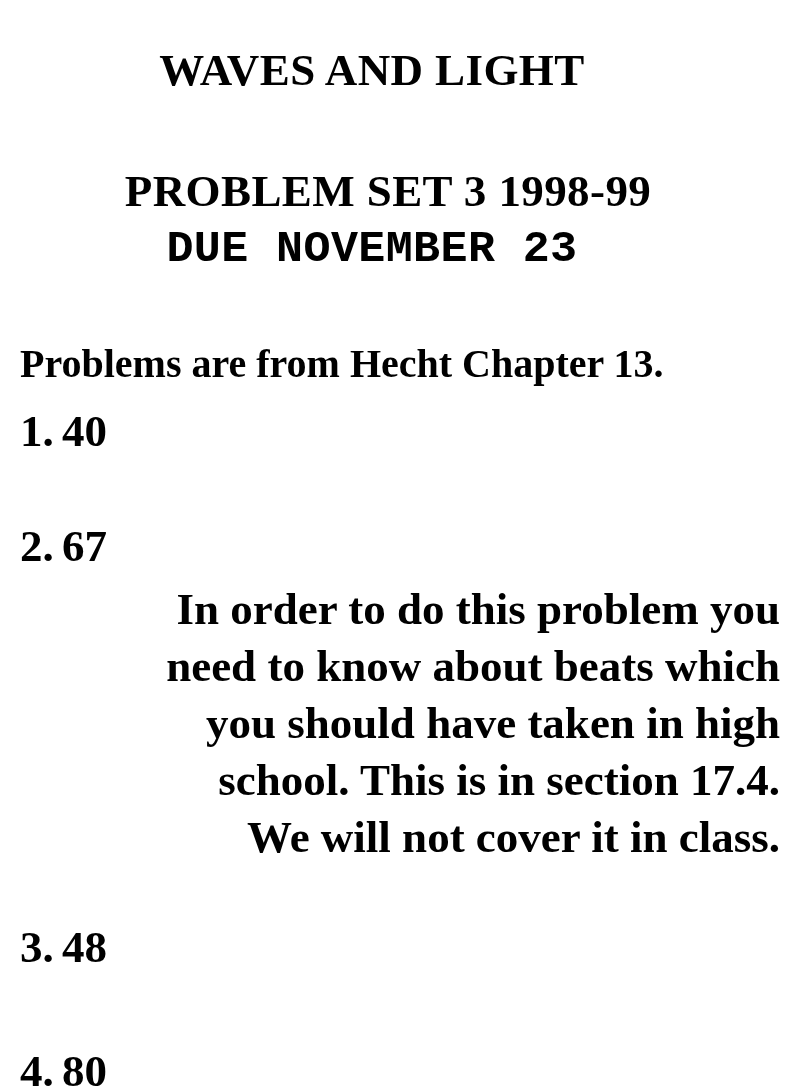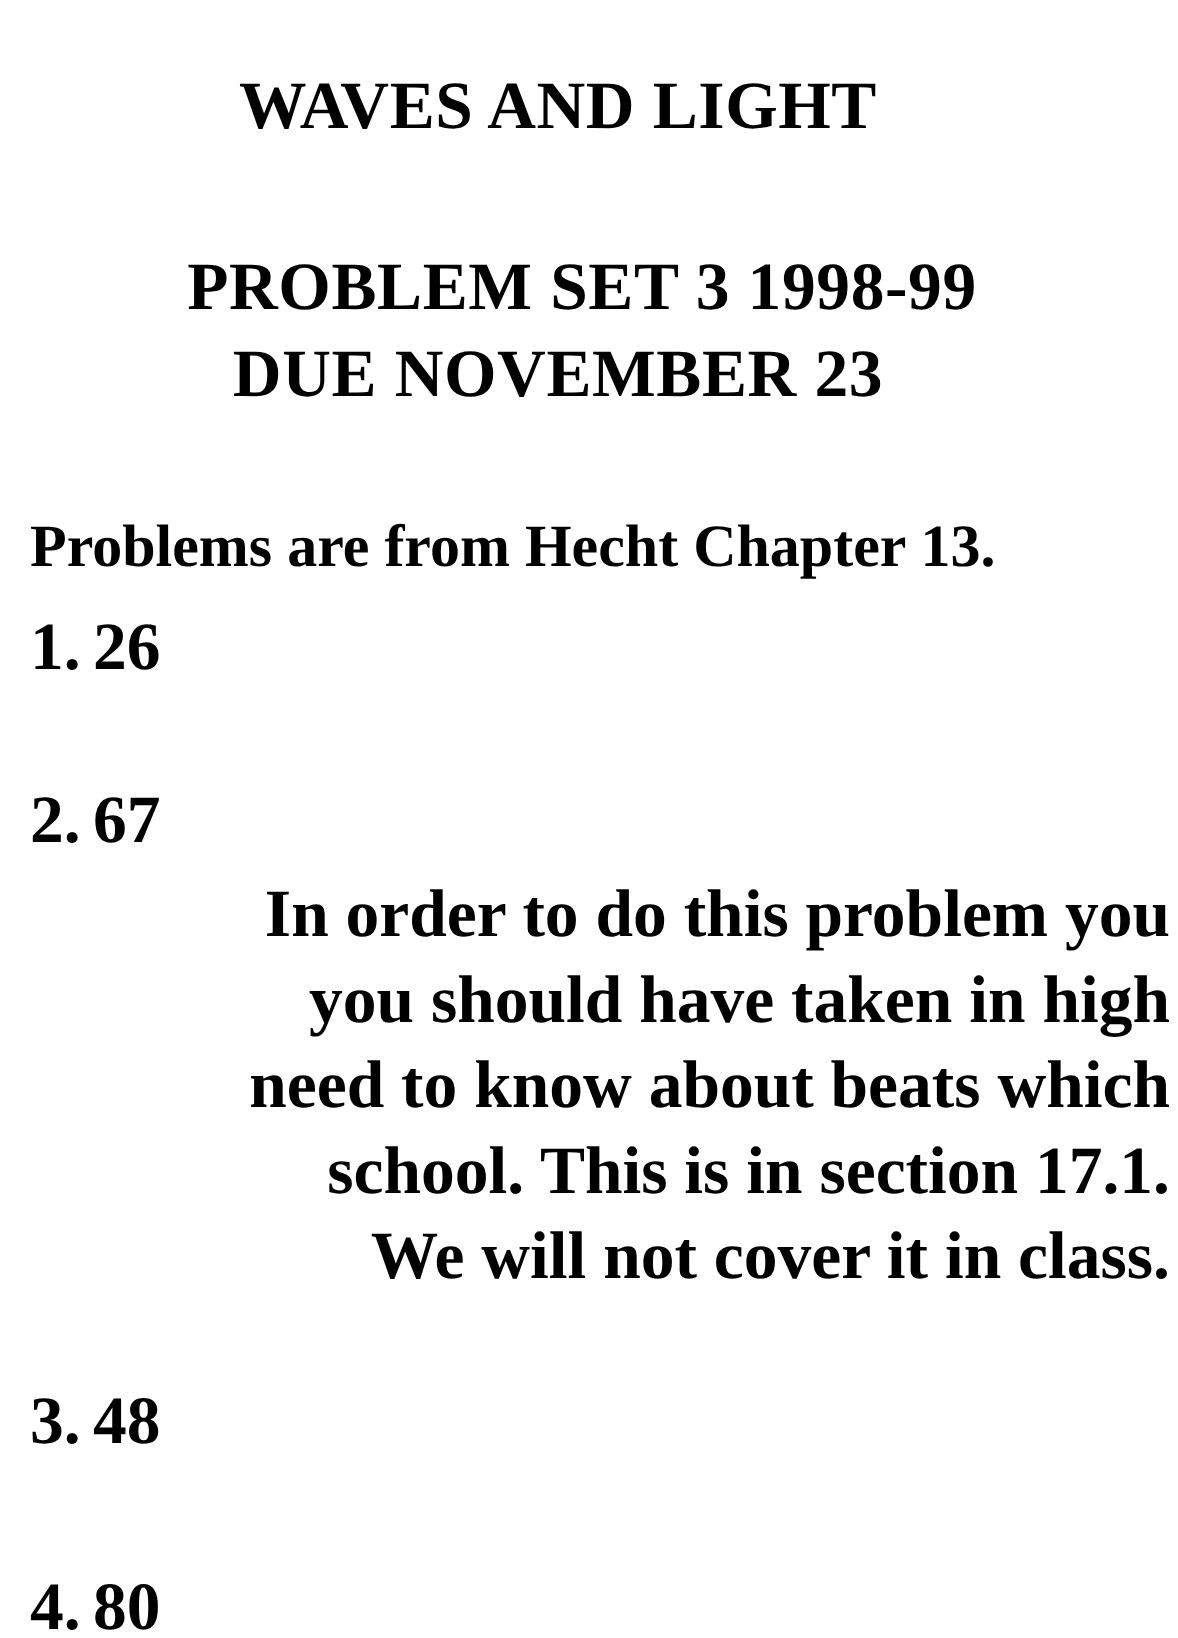--- a/index.html
+++ b/index.html
@@ -30,21 +30,21 @@
     width: 744px;
     text-align: center;
     font-weight: bold;
     font-size: 45px;
     line-height: 45px;
     letter-spacing: 0.4px;
     white-space: nowrap;
   }
   #title-main   { top: 18px; }
   #title-set    { top: 132px; margin-left: 16px; }
-  #title-due    { top: 190px; }
+  #title-due    { top: 190px; font-family: Liberation Mono, monospace; }
 
   
   .intro-line {
     position: absolute;
     left: 20px;
     top: 301px;
     font-weight: bold;
     font-size: 40px;
     line-height: 45px;
     white-space: nowrap;
@@ -93,32 +93,32 @@
 
   <h1 class="doc-title" id="title-main">WAVES AND LIGHT</h1>
 
   <h2 class="doc-title" id="title-set">PROBLEM SET 3 1998-99</h2>
 
   <h2 class="doc-title" id="title-due">DUE NOVEMBER 23</h2>
 
   <p class="intro-line">Problems are from Hecht Chapter 13.</p>
 
   <div class="problem-row" id="problem-1">
-    <span class="num">1.</span><span class="val">26</span>
+    <span class="num">1.</span><span class="val">40</span>
   </div>
 
   <div class="problem-row" id="problem-2">
     <span class="num">2.</span><span class="val">67</span>
   </div>
 
   <div class="problem-note">
     <span class="note-line">In order to do this problem you</span>
+    <span class="note-line">need to know about beats which</span>
     <span class="note-line">you should have taken in high</span>
-    <span class="note-line">need to know about beats which</span>
-    <span class="note-line">school. This is in section 17.1.</span>
+    <span class="note-line">school. This is in section 17.4.</span>
     <span class="note-line">We will not cover it in class.</span>
   </div>
 
   <div class="problem-row" id="problem-3">
     <span class="num">3.</span><span class="val">48</span>
   </div>
 
   <div class="problem-row" id="problem-4">
     <span class="num">4.</span><span class="val">80</span>
   </div>

